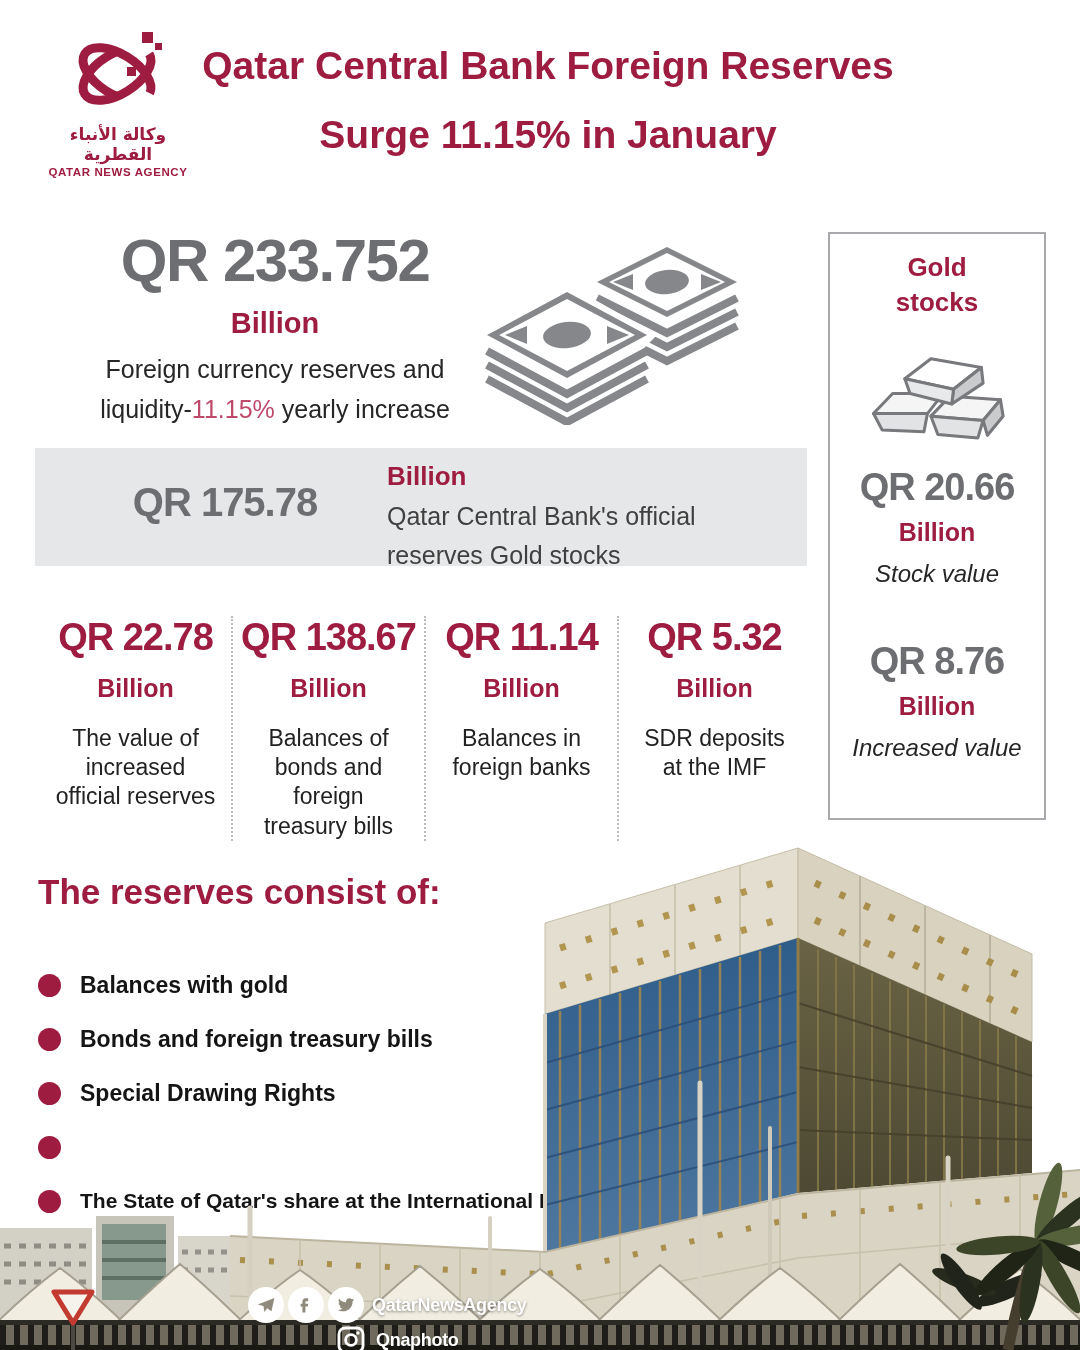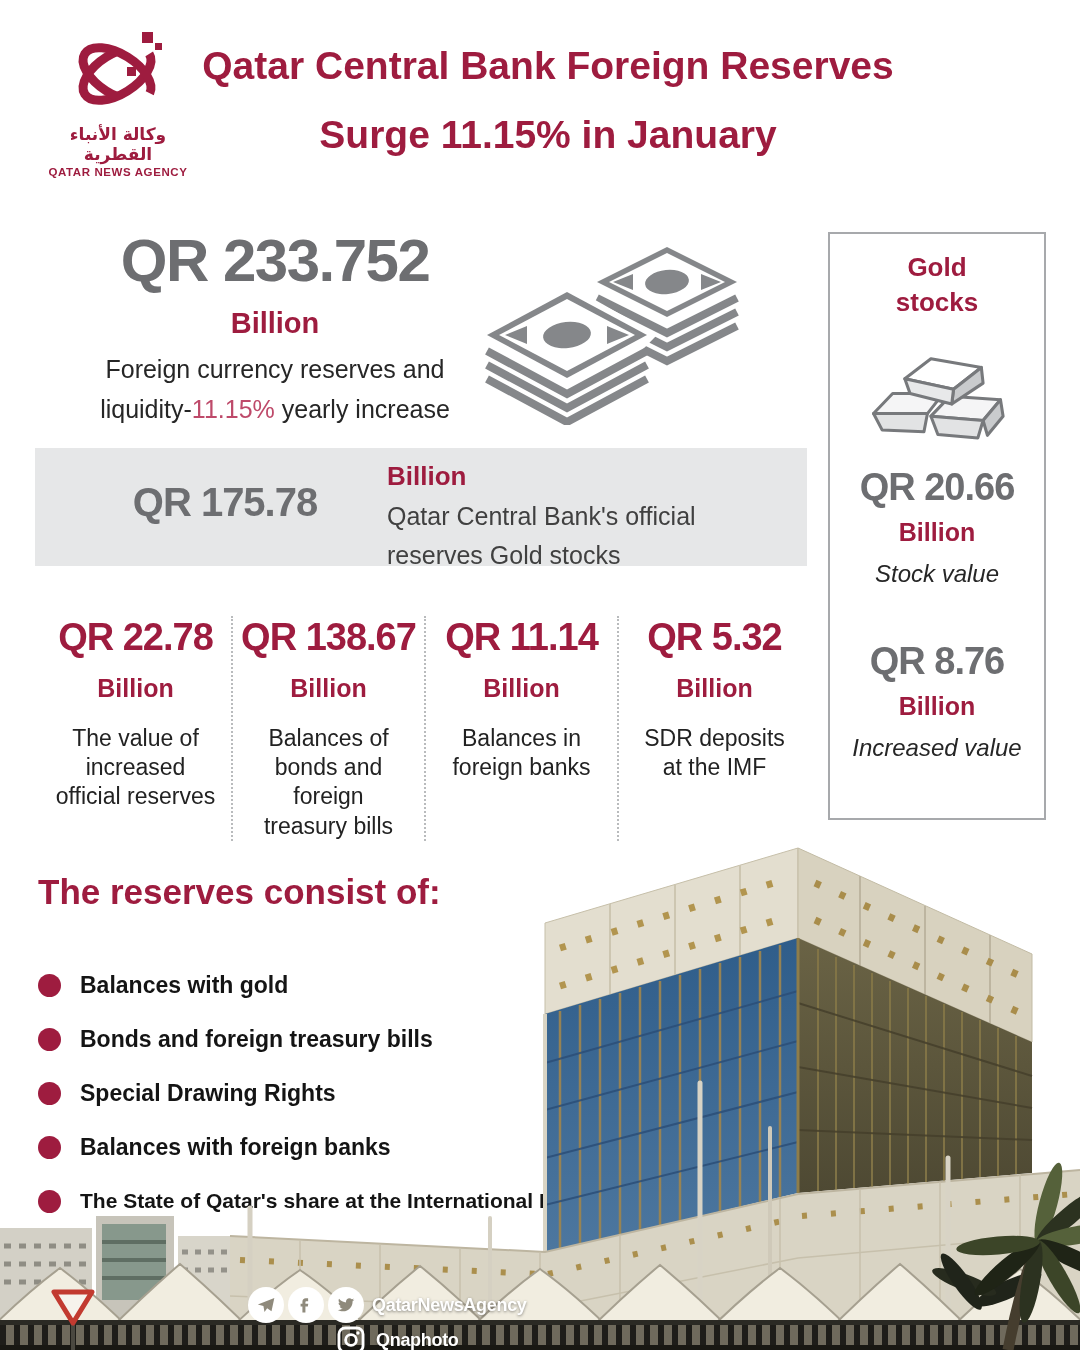--- a/index.html
+++ b/index.html
@@ -214,21 +214,20 @@
     <div class="reserve-item">
       <span class="bullet"></span>
       <span class="reserve-label">Bonds and foreign treasury bills</span>
     </div>
     <div class="reserve-item">
       <span class="bullet"></span>
       <span class="reserve-label">Special Drawing Rights</span>
     </div>
     <div class="reserve-item">
       <span class="bullet"></span>
-      <span class="reserve-label">Balances with foreign banks</span>
     </div>
     <div class="reserve-item">
       <span class="bullet"></span>
       <span class="reserve-label small">The State of Qatar's share at the International Monetary Fund</span>
     </div>
   </div>
 
   <svg class="photo" viewBox="0 0 1080 522">
     <defs>
       <linearGradient id="gfront" x1="0" y1="0" x2="0" y2="1">

